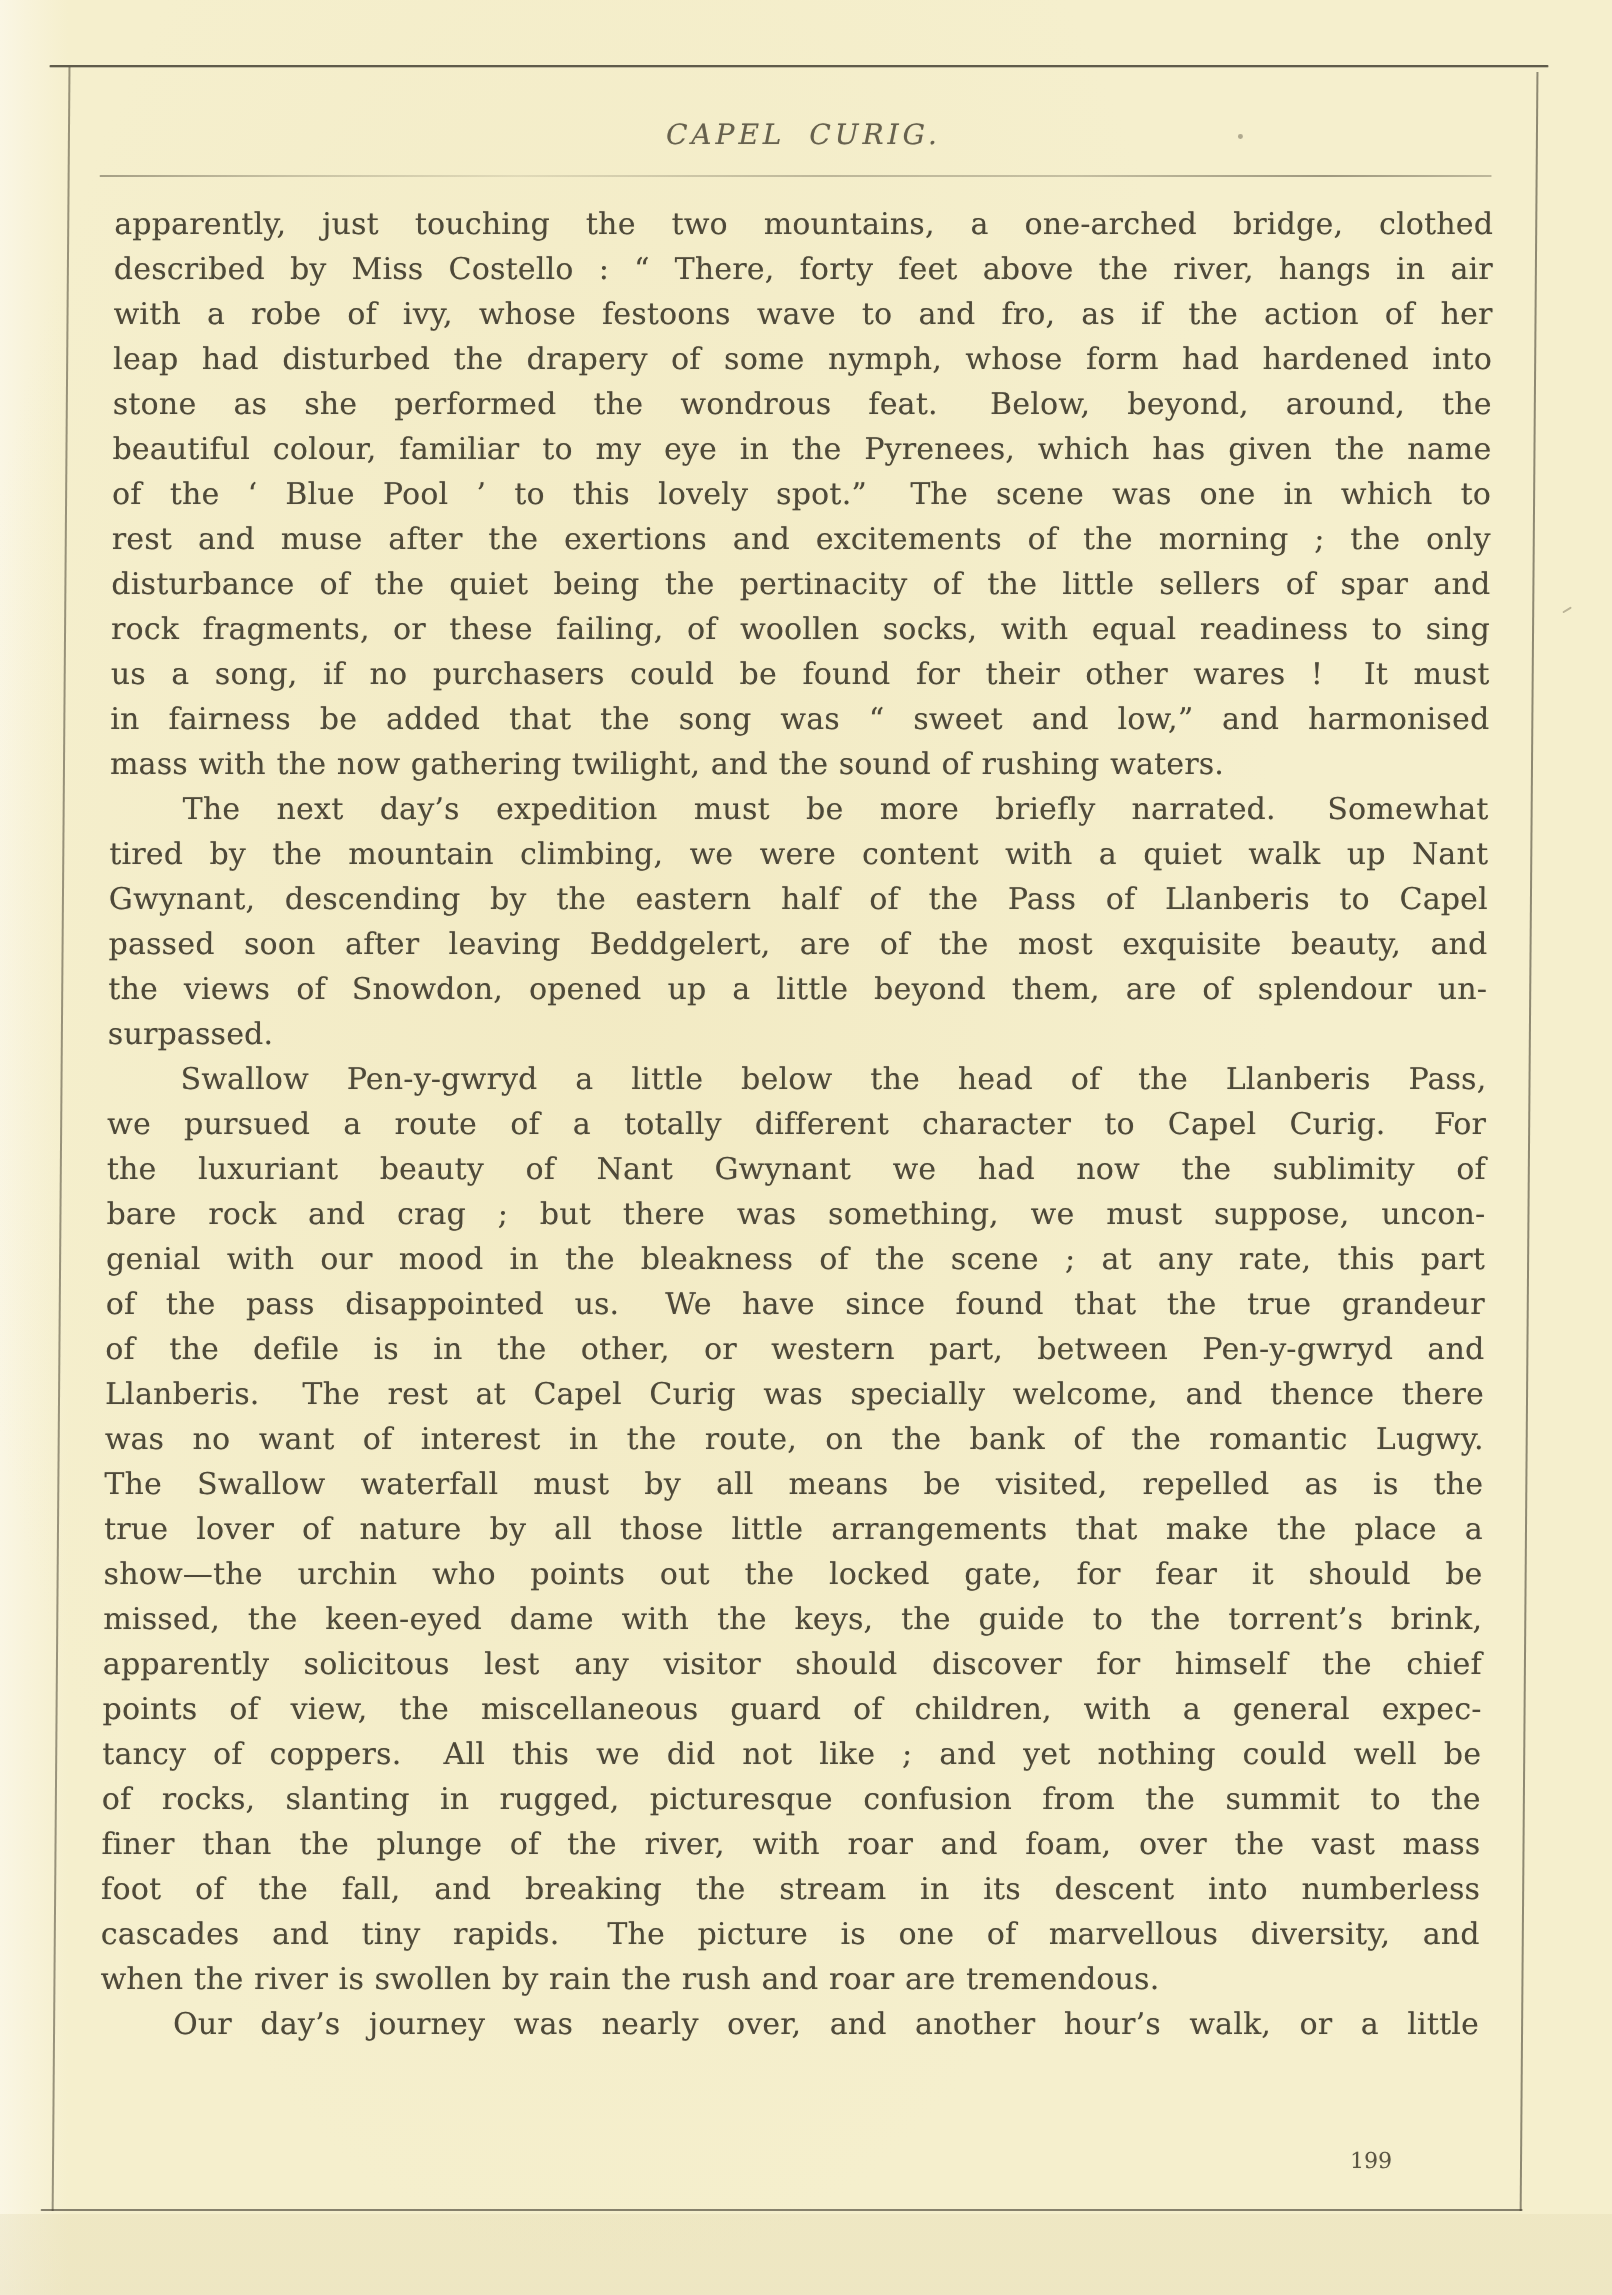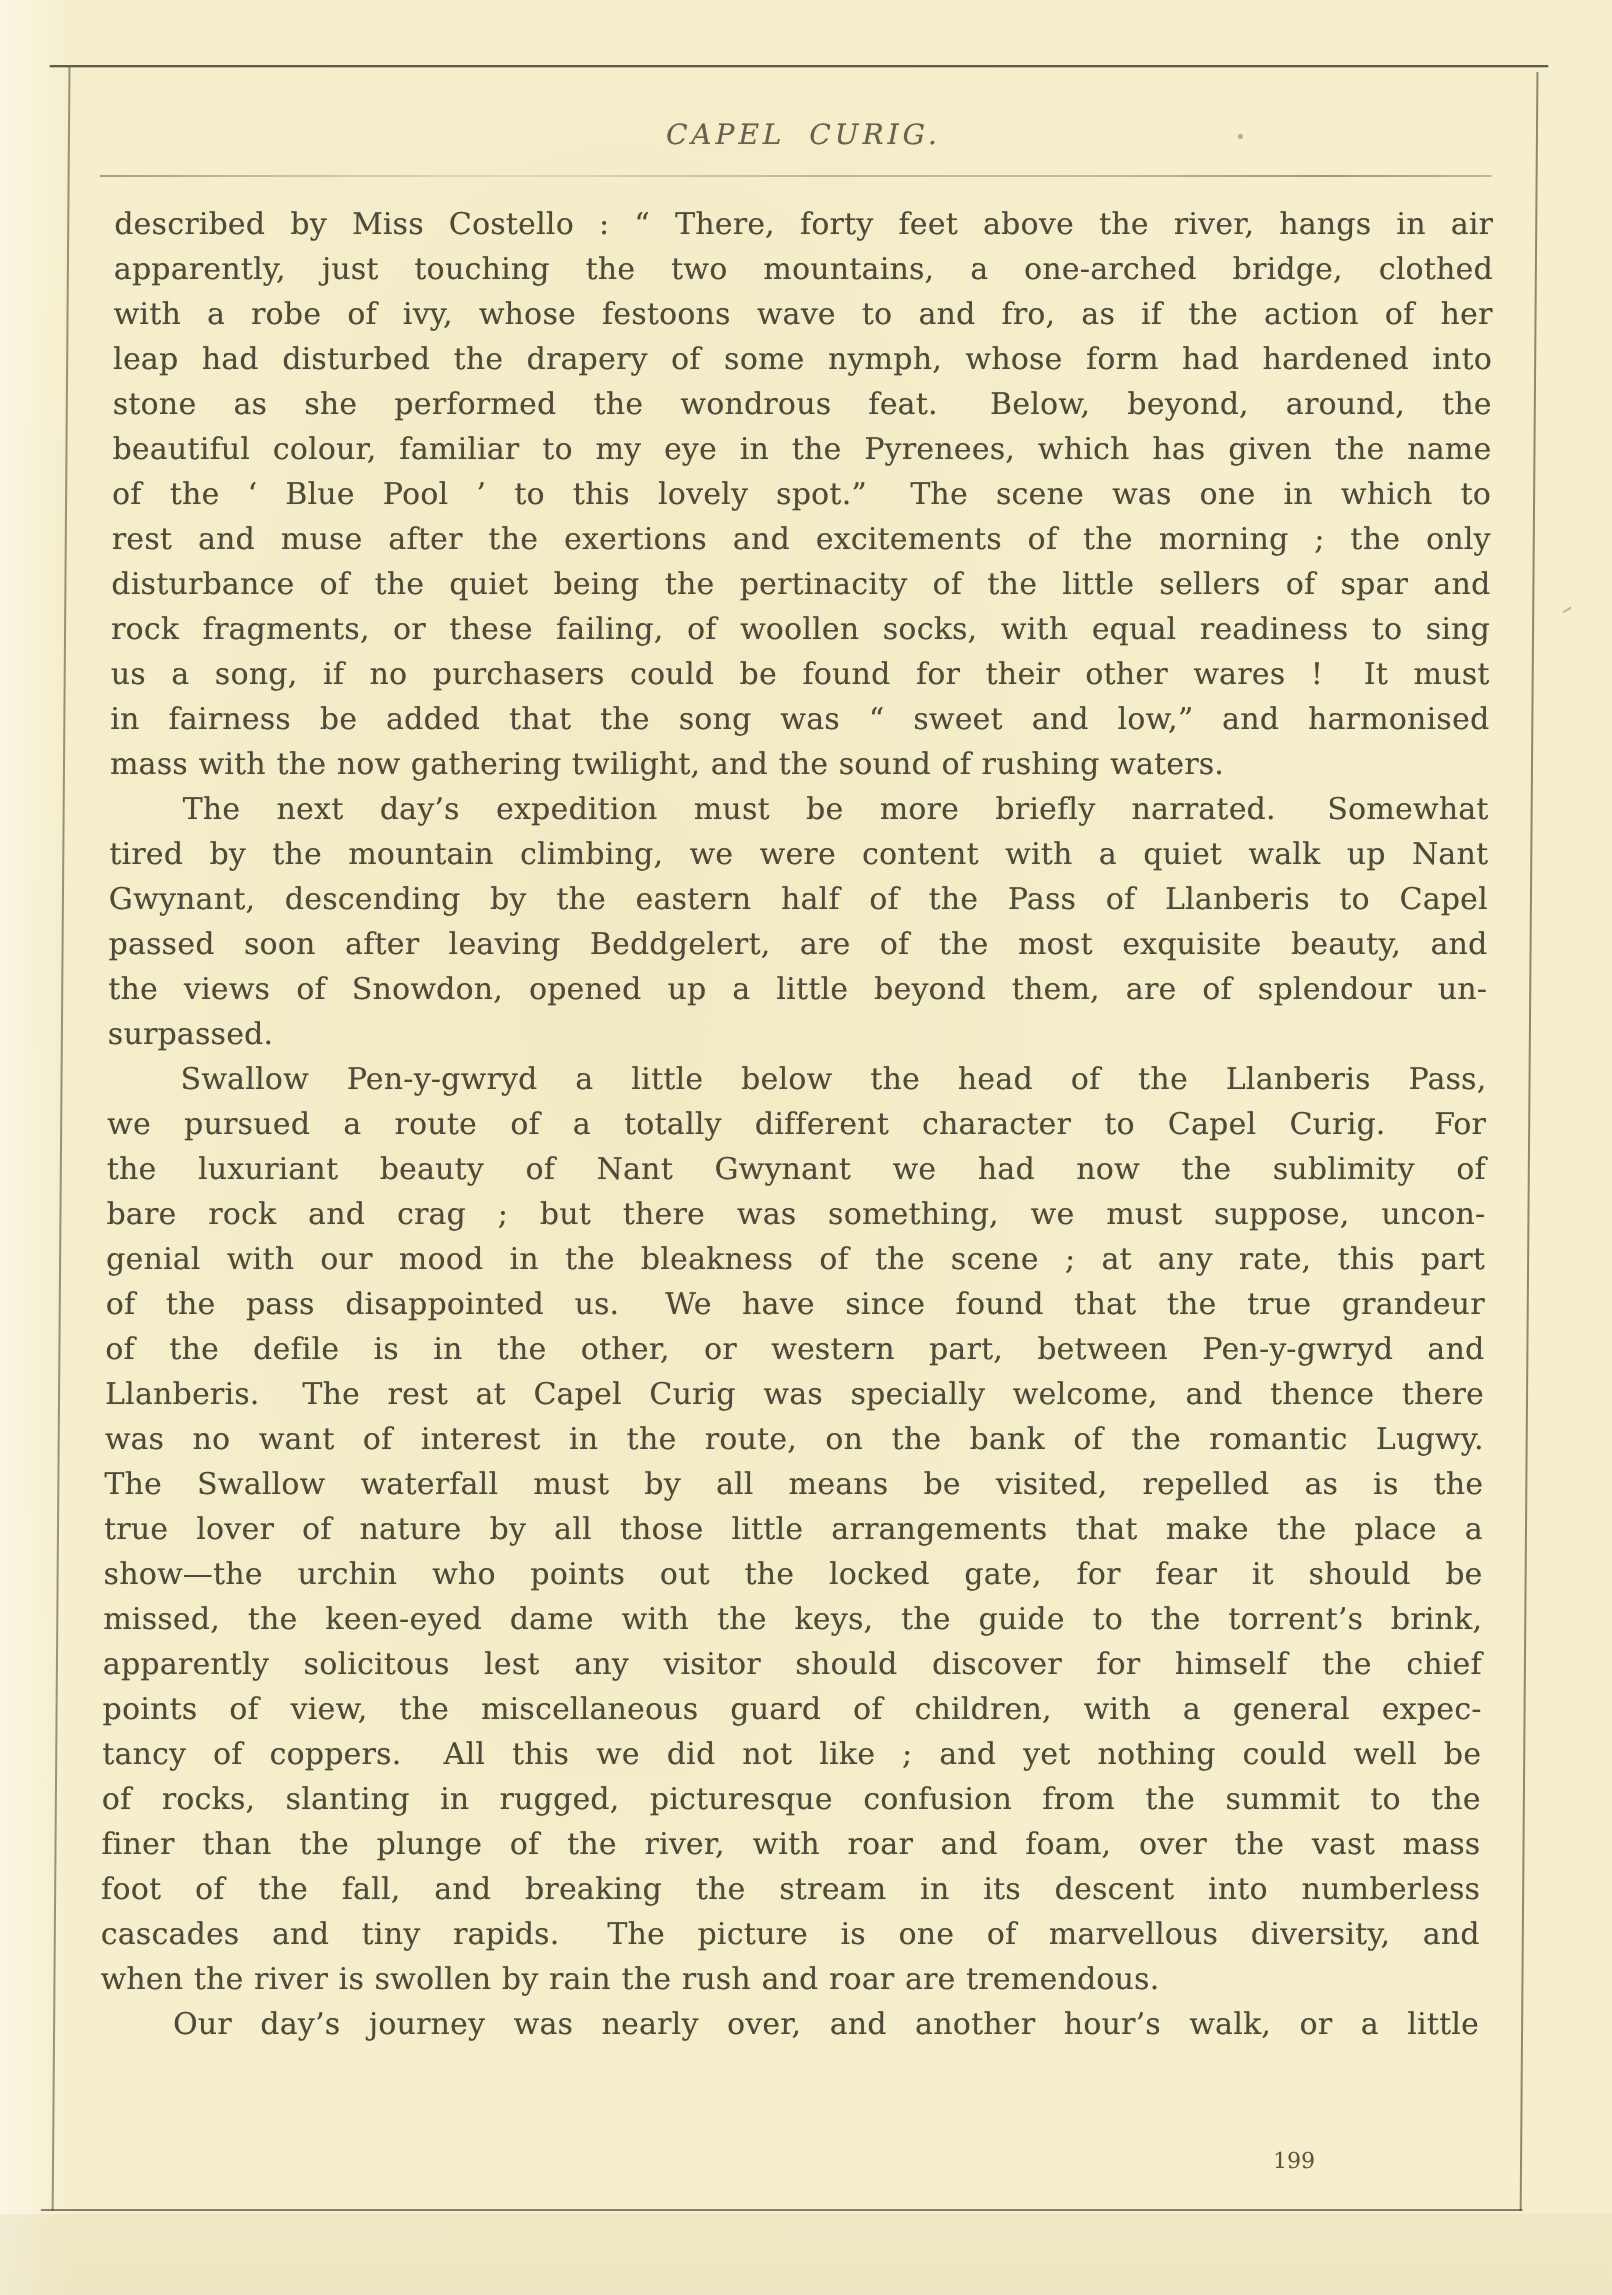--- a/index.html
+++ b/index.html
@@ -100,21 +100,21 @@
     text-align: justify;
     text-align-last: justify;
     white-space: normal;
   }
   .line.end { text-align-last: left; }
   .line.indent { text-indent: 73px; }
   .page-number {
     position: absolute;
     left: 1281px; top: 2147px;
     width: 119px;
-    text-align: left;
+    text-align: right;
     font-size: 22px;
     line-height: 27px;
     color: rgba(80,74,57,0.9);
     font-variant-numeric: oldstyle-nums;
     text-shadow: 0 0 0.8px rgba(80,74,57,0.35);
   }
   .speck-1 {
     position: absolute;
     left: 1230px; top: 134px;
     width: 4.8px; height: 4.8px;
@@ -142,22 +142,22 @@
     <div class="b-bottom"></div>
 
     <div class="running-head">CAPEL CURIG.</div>
 
     <div class="head-rule"></div>
 
     <div class="speck-1"></div>
     <div class="speck-2"></div>
 
     <div class="text-block">
+        <div class="line">apparently, just touching the two mountains, a one-arched bridge, clothed</div>
         <div class="line">described by Miss Costello : “ There, forty feet above the river, hangs in air</div>
-        <div class="line">apparently, just touching the two mountains, a one-arched bridge, clothed</div>
         <div class="line">with a robe of ivy, whose festoons wave to and fro, as if the action of her</div>
         <div class="line">leap had disturbed the drapery of some nymph, whose form had hardened into</div>
         <div class="line">stone as she performed the wondrous feat.  Below, beyond, around, the</div>
         <div class="line">beautiful colour, familiar to my eye in the Pyrenees, which has given the name</div>
         <div class="line">of the ‘ Blue Pool ’ to this lovely spot.”  The scene was one in which to</div>
         <div class="line">rest and muse after the exertions and excitements of the morning ; the only</div>
         <div class="line">disturbance of the quiet being the pertinacity of the little sellers of spar and</div>
         <div class="line">rock fragments, or these failing, of woollen socks, with equal readiness to sing</div>
         <div class="line">us a song, if no purchasers could be found for their other wares !  It must</div>
         <div class="line">in fairness be added that the song was “ sweet and low,” and harmonised</div>

